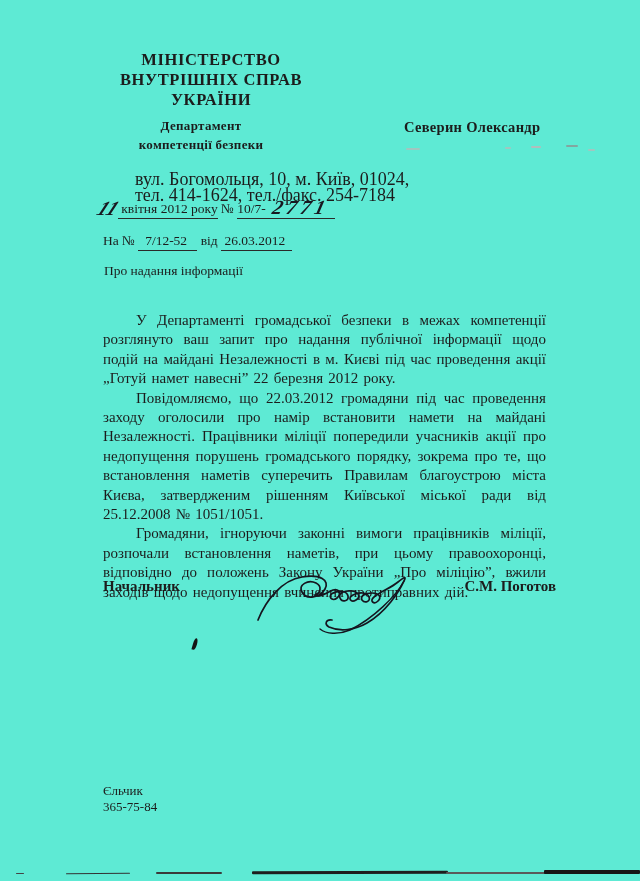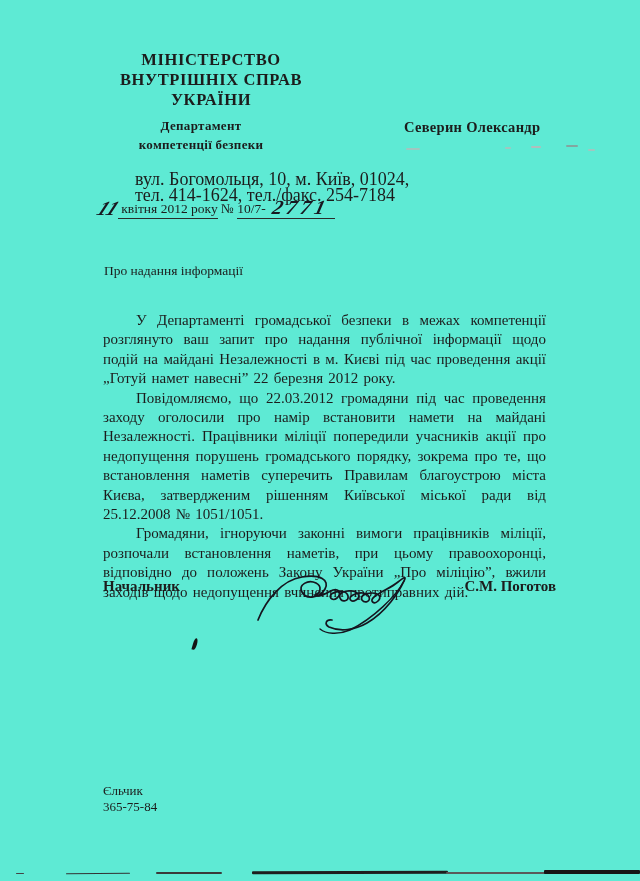--- a/index.html
+++ b/index.html
@@ -109,20 +109,26 @@
     <div>вул. Богомольця, 10, м. Київ, 01024,</div>
     <div>тел. 414-1624, тел./факс. 254-7184</div>
   </div>
 
   <div class="abs refline">
     <span class="hand">11</span><span class="uline">&nbsp;<span>квітня 2012 року</span></span>
     <span>№</span>
     <span class="uline"><span>10/7-</span>&nbsp;&nbsp;<span class="hand-num">2771</span>&nbsp;&nbsp;</span>
   </div>
 
+  <div class="abs replyline">
+    <span>На №</span>
+    <span class="uline">&nbsp;&nbsp;<span>7/12-52</span>&nbsp;&nbsp;&nbsp;</span>
+    <span>від</span>
+    <span class="uline">&nbsp;<span>26.03.2012</span>&nbsp;&nbsp;</span>
+  </div>
 
   <div class="abs subject">Про надання інформації</div>
 
   <div class="abs bodytext">
     <p>У Департаменті громадської безпеки в межах компетенції розглянуто ваш запит про надання публічної інформації щодо подій на майдані Незалежності в м. Києві під час проведення акції „Готуй намет навесні” 22 березня 2012 року.</p>
     <p>Повідомляємо, що 22.03.2012 громадяни під час проведення заходу оголосили про намір встановити намети на майдані Незалежності. Працівники міліції попередили учасників акції про недопущення порушень громадського порядку, зокрема про те, що встановлення наметів суперечить Правилам благоустрою міста Києва, затвердженим рішенням Київської міської ради від 25.12.2008 № 1051/1051.</p>
     <p>Громадяни, ігноруючи законні вимоги працівників міліції, розпочали встановлення наметів, при цьому правоохоронці, відповідно до положень Закону України „Про міліцію”, вжили заходів щодо недопущення вчинення протиправних дій.</p>
   </div>
 
   <div class="abs sigrow">

